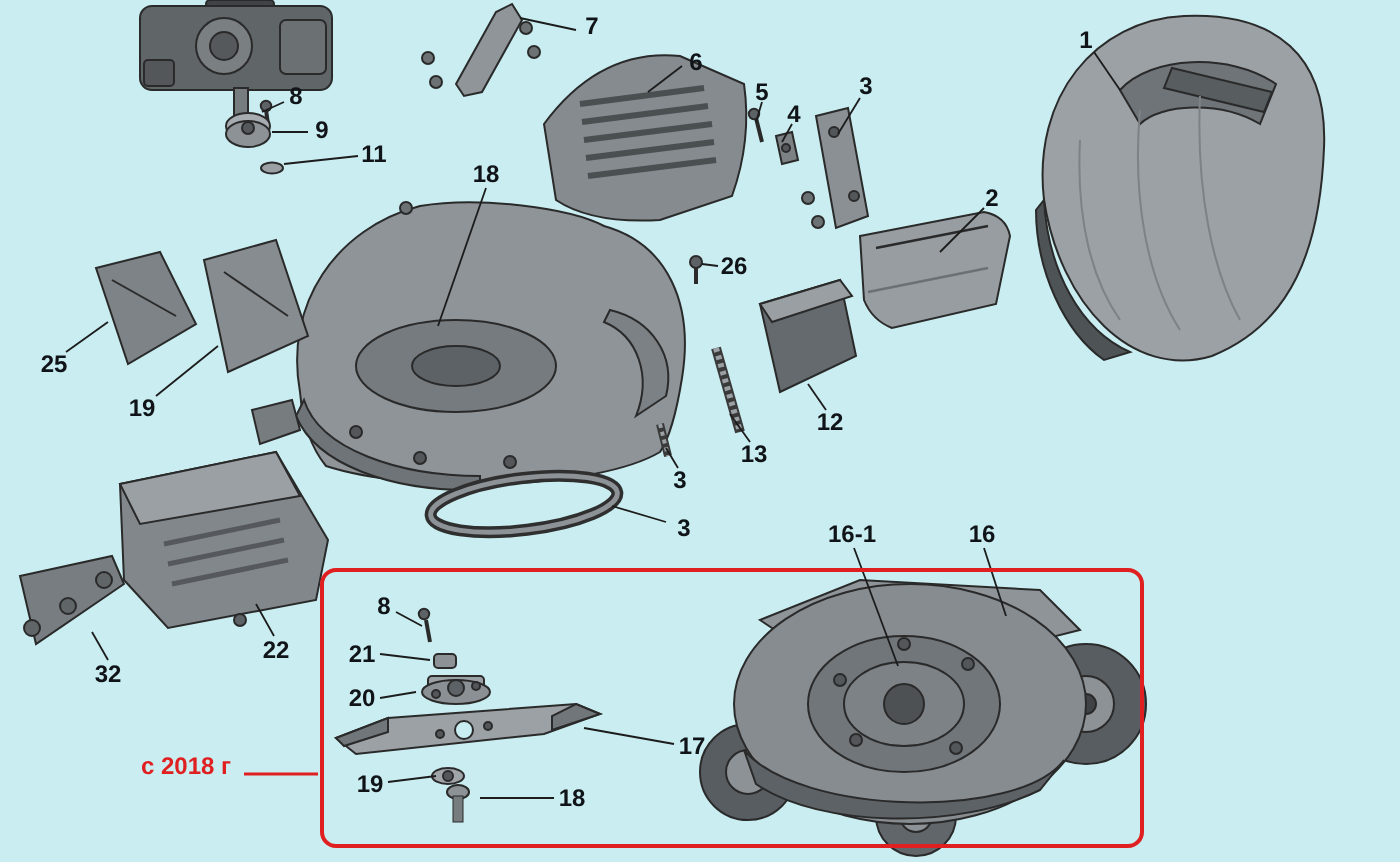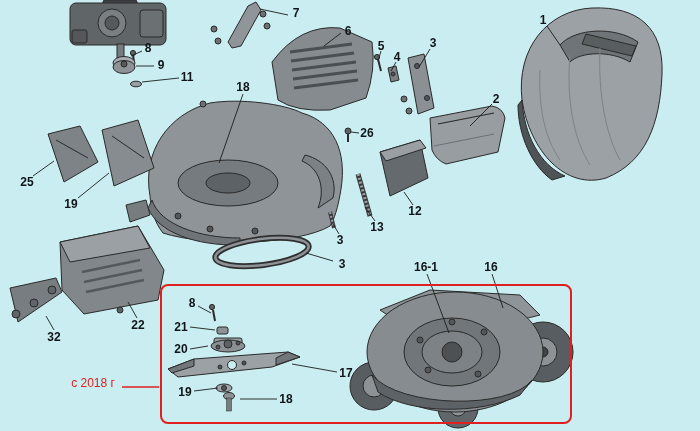--- a/index.html
+++ b/index.html
@@ -13,21 +13,21 @@
     position:absolute;transform:translate(-50%,-50%);
     font-weight:bold;font-size:12px;color:#101418;
     white-space:nowrap;z-index:3;line-height:1;
   }
   .revision-box{
     position:absolute;left:160px;top:284px;width:408px;height:136px;
     border:2px solid #e02020;border-radius:8px;z-index:1;
   }
   .revision-label{
     position:absolute;left:93px;top:383px;transform:translate(-50%,-50%);
-    color:#e02020;font-weight:normal;font-size:12px;white-space:nowrap;z-index:3;
+    color:#e02020;font-weight:bold;font-size:12px;white-space:nowrap;z-index:3;
   }
 </style>
 </head>
 <body>
 
 <div class="stage">
 
   <svg width="700" height="431" viewBox="0 0 700 431">
 
     <g stroke="#2a2a2a" stroke-width="1">

